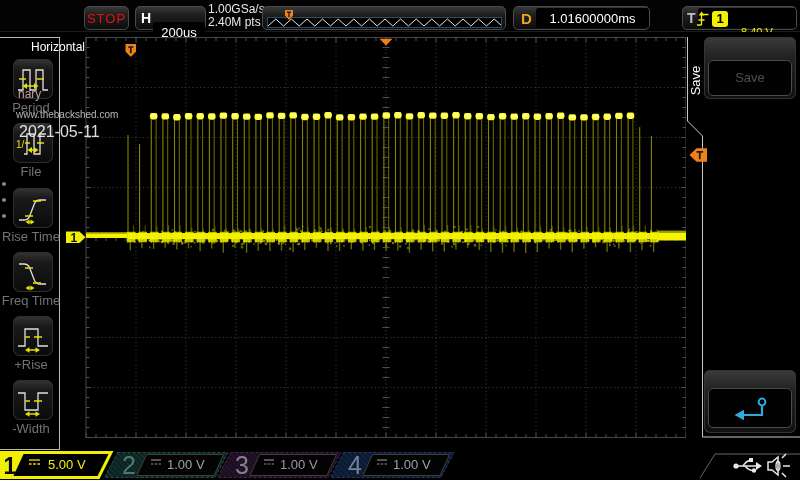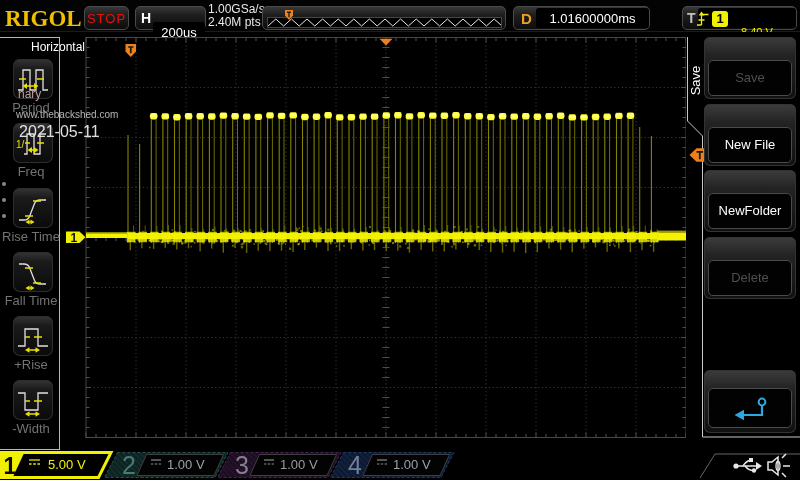--- a/index.html
+++ b/index.html
@@ -42,21 +42,20 @@
   .rbtn{position:absolute;left:18px;width:92px;height:62px;border-radius:6px;background:linear-gradient(180deg,#3c3c3c 0%,#232323 30%,#101010 100%);box-shadow:inset 0 0 0 1px #333;}
   .rinner{position:absolute;left:4px;top:23px;width:84px;height:36px;background:#020202;border:1px solid #4a4a4a;border-radius:5px;color:#fff;font-size:13px;text-align:center;line-height:34px;}
   .rinner.dis{color:#4f4f4f;}
   
   #botbar{position:absolute;left:0;top:450px;width:800px;height:30px;background:#000;}
 </style>
 </head>
 <body>
 
 <div id="topbar">
-  <div id="logo">RIGOL</div>
   <div class="tbox" id="stopbtn">
       <span>STOP</span>
     </div>
   <div class="tbox" id="hbox">
       <span class="hletter">H</span>
       <div class="tinner">
         <span>200us</span>
       </div>
     </div>
   <div id="srate">1.00GSa/s
@@ -102,35 +101,35 @@
         <path d="M9.5 27 l4.5 -3 v6 z M25.5 27 l-4.5 -3 v6 z" fill="#e8e000"></path>
       </svg></div>
 <div class="mlabel" style="top:68px">Period</div>
 <div class="mbtn" style="top:91px"><svg width="40" height="40" viewBox="0 0 40 40">
         <path d="M11 31 h3 V11 h7 v20 h6 V11 h6" stroke="#e0e0e0" stroke-width="1.3" fill="none"></path>
         <path d="M12 20 h5 M24 20 h7" stroke="#e8e000" stroke-width="1.4"></path>
         <text x="3" y="25" font-size="10" fill="#e8e000" font-family="Liberation Sans">1/</text>
         <path d="M16.5 27 h7" stroke="#e8e000" stroke-width="1.5"></path>
         <path d="M14.5 27 l4.5 -3 v6 z M25.5 27 l-4.5 -3 v6 z" fill="#e8e000"></path>
       </svg></div>
-<div class="mlabel" style="top:132px">Freq</div>
+<div class="mlabel" style="top:132px">File</div>
 <div class="mbtn" style="top:156px"><svg width="40" height="40" viewBox="0 0 40 40">
         <path d="M6 32 h5 q4 0 5.5 -3.5 l5 -13 q1.5 -3.5 5.5 -3.5 h6" stroke="#e0e0e0" stroke-width="1.3" fill="none"></path>
         <path d="M12 28 h8 M20 13 h8" stroke="#e8e000" stroke-width="1.4"></path>
         <path d="M14 34 h6" stroke="#e8e000" stroke-width="1.4"></path>
         <path d="M12.5 34 l4 -2.6 v5.2 z M21.5 34 l-4 -2.6 v5.2 z" fill="#e8e000"></path>
       </svg></div>
 <div class="mlabel" style="top:197px">Rise Time</div>
 <div class="mbtn" style="top:220px"><svg width="40" height="40" viewBox="0 0 40 40">
         <path d="M6 12 h5 q4 0 5.5 3.5 l5 13 q1.5 3.5 5.5 3.5 h6" stroke="#e0e0e0" stroke-width="1.3" fill="none"></path>
         <path d="M12 16 h8 M20 31 h8" stroke="#e8e000" stroke-width="1.4"></path>
         <path d="M14 36 h6" stroke="#e8e000" stroke-width="1.4"></path>
         <path d="M12.5 36 l4 -2.6 v5.2 z M21.5 36 l-4 -2.6 v5.2 z" fill="#e8e000"></path>
       </svg></div>
-<div class="mlabel" style="top:261px">Fall Time</div>
+<div class="mlabel" style="top:261px">Freq Time</div>
 <div class="mbtn" style="top:284px"><svg width="40" height="40" viewBox="0 0 40 40">
         <path d="M5 30 h7 V13 h13 v17 h10" stroke="#e0e0e0" stroke-width="1.3" fill="none"></path>
         <path d="M12 21 h5 M21 21 h8" stroke="#e8e000" stroke-width="1.4"></path>
         <path d="M14 34 h11" stroke="#e8e000" stroke-width="1.5"></path>
         <path d="M12 34 l4.5 -2.8 v5.6 z M27 34 l-4.5 -2.8 v5.6 z" fill="#e8e000"></path>
       </svg></div>
 <div class="mlabel" style="top:325px">+Rise</div>
 <div class="mbtn" style="top:348px"><svg width="40" height="40" viewBox="0 0 40 40">
         <path d="M5 13 h7 V30 h13 V13 h10" stroke="#e0e0e0" stroke-width="1.3" fill="none"></path>
         <path d="M12 21 h5 M21 21 h8" stroke="#e8e000" stroke-width="1.4"></path>
@@ -1296,29 +1295,20 @@
 <div id="rightmenu">
   <svg width="114" height="418" style="position:absolute;left:0;top:0">
     <path d="M1.5 5 V89 L16.5 104 V405 H114" stroke="#c8c8c8" stroke-width="1" fill="none"></path>
     <path d="M3.5 123 l7 -6.8 h10.5 v13.6 h-10.5 z" fill="#f08018"></path>
     <path d="M10.5 119.8 h6.6 M13.8 119.8 v7.4" stroke="#1a1a1a" stroke-width="1.8" fill="none"></path>
   </svg>
   <div id="savetab">Save</div>
   <div class="rbtn" style="top:5px">
       <div class="rinner dis">Save</div>
     </div>
-<div class="rbtn" style="top:72px">
-      <div class="rinner">New File</div>
-    </div>
-<div class="rbtn" style="top:138px">
-      <div class="rinner">NewFolder</div>
-    </div>
-<div class="rbtn" style="top:205px">
-      <div class="rinner dis">Delete</div>
-    </div>
 <div class="rbtn" style="top:338px;height:63px">
 <div class="rinner" style="top:18px;height:40px"><svg width="60" height="32" style="margin-top:3px">
           <circle cx="42" cy="10" r="3.4" stroke="#2fa8e0" stroke-width="2" fill="none"></circle>
           <path d="M42 13.5 V23 H23" stroke="#2fa8e0" stroke-width="2.2" fill="none"></path>
           <path d="M14.5 23 l9.5 -5.2 v10.4 z" fill="#2fa8e0"></path>
         </svg></div>
     </div>
 </div>
 
 <div id="botbar">

